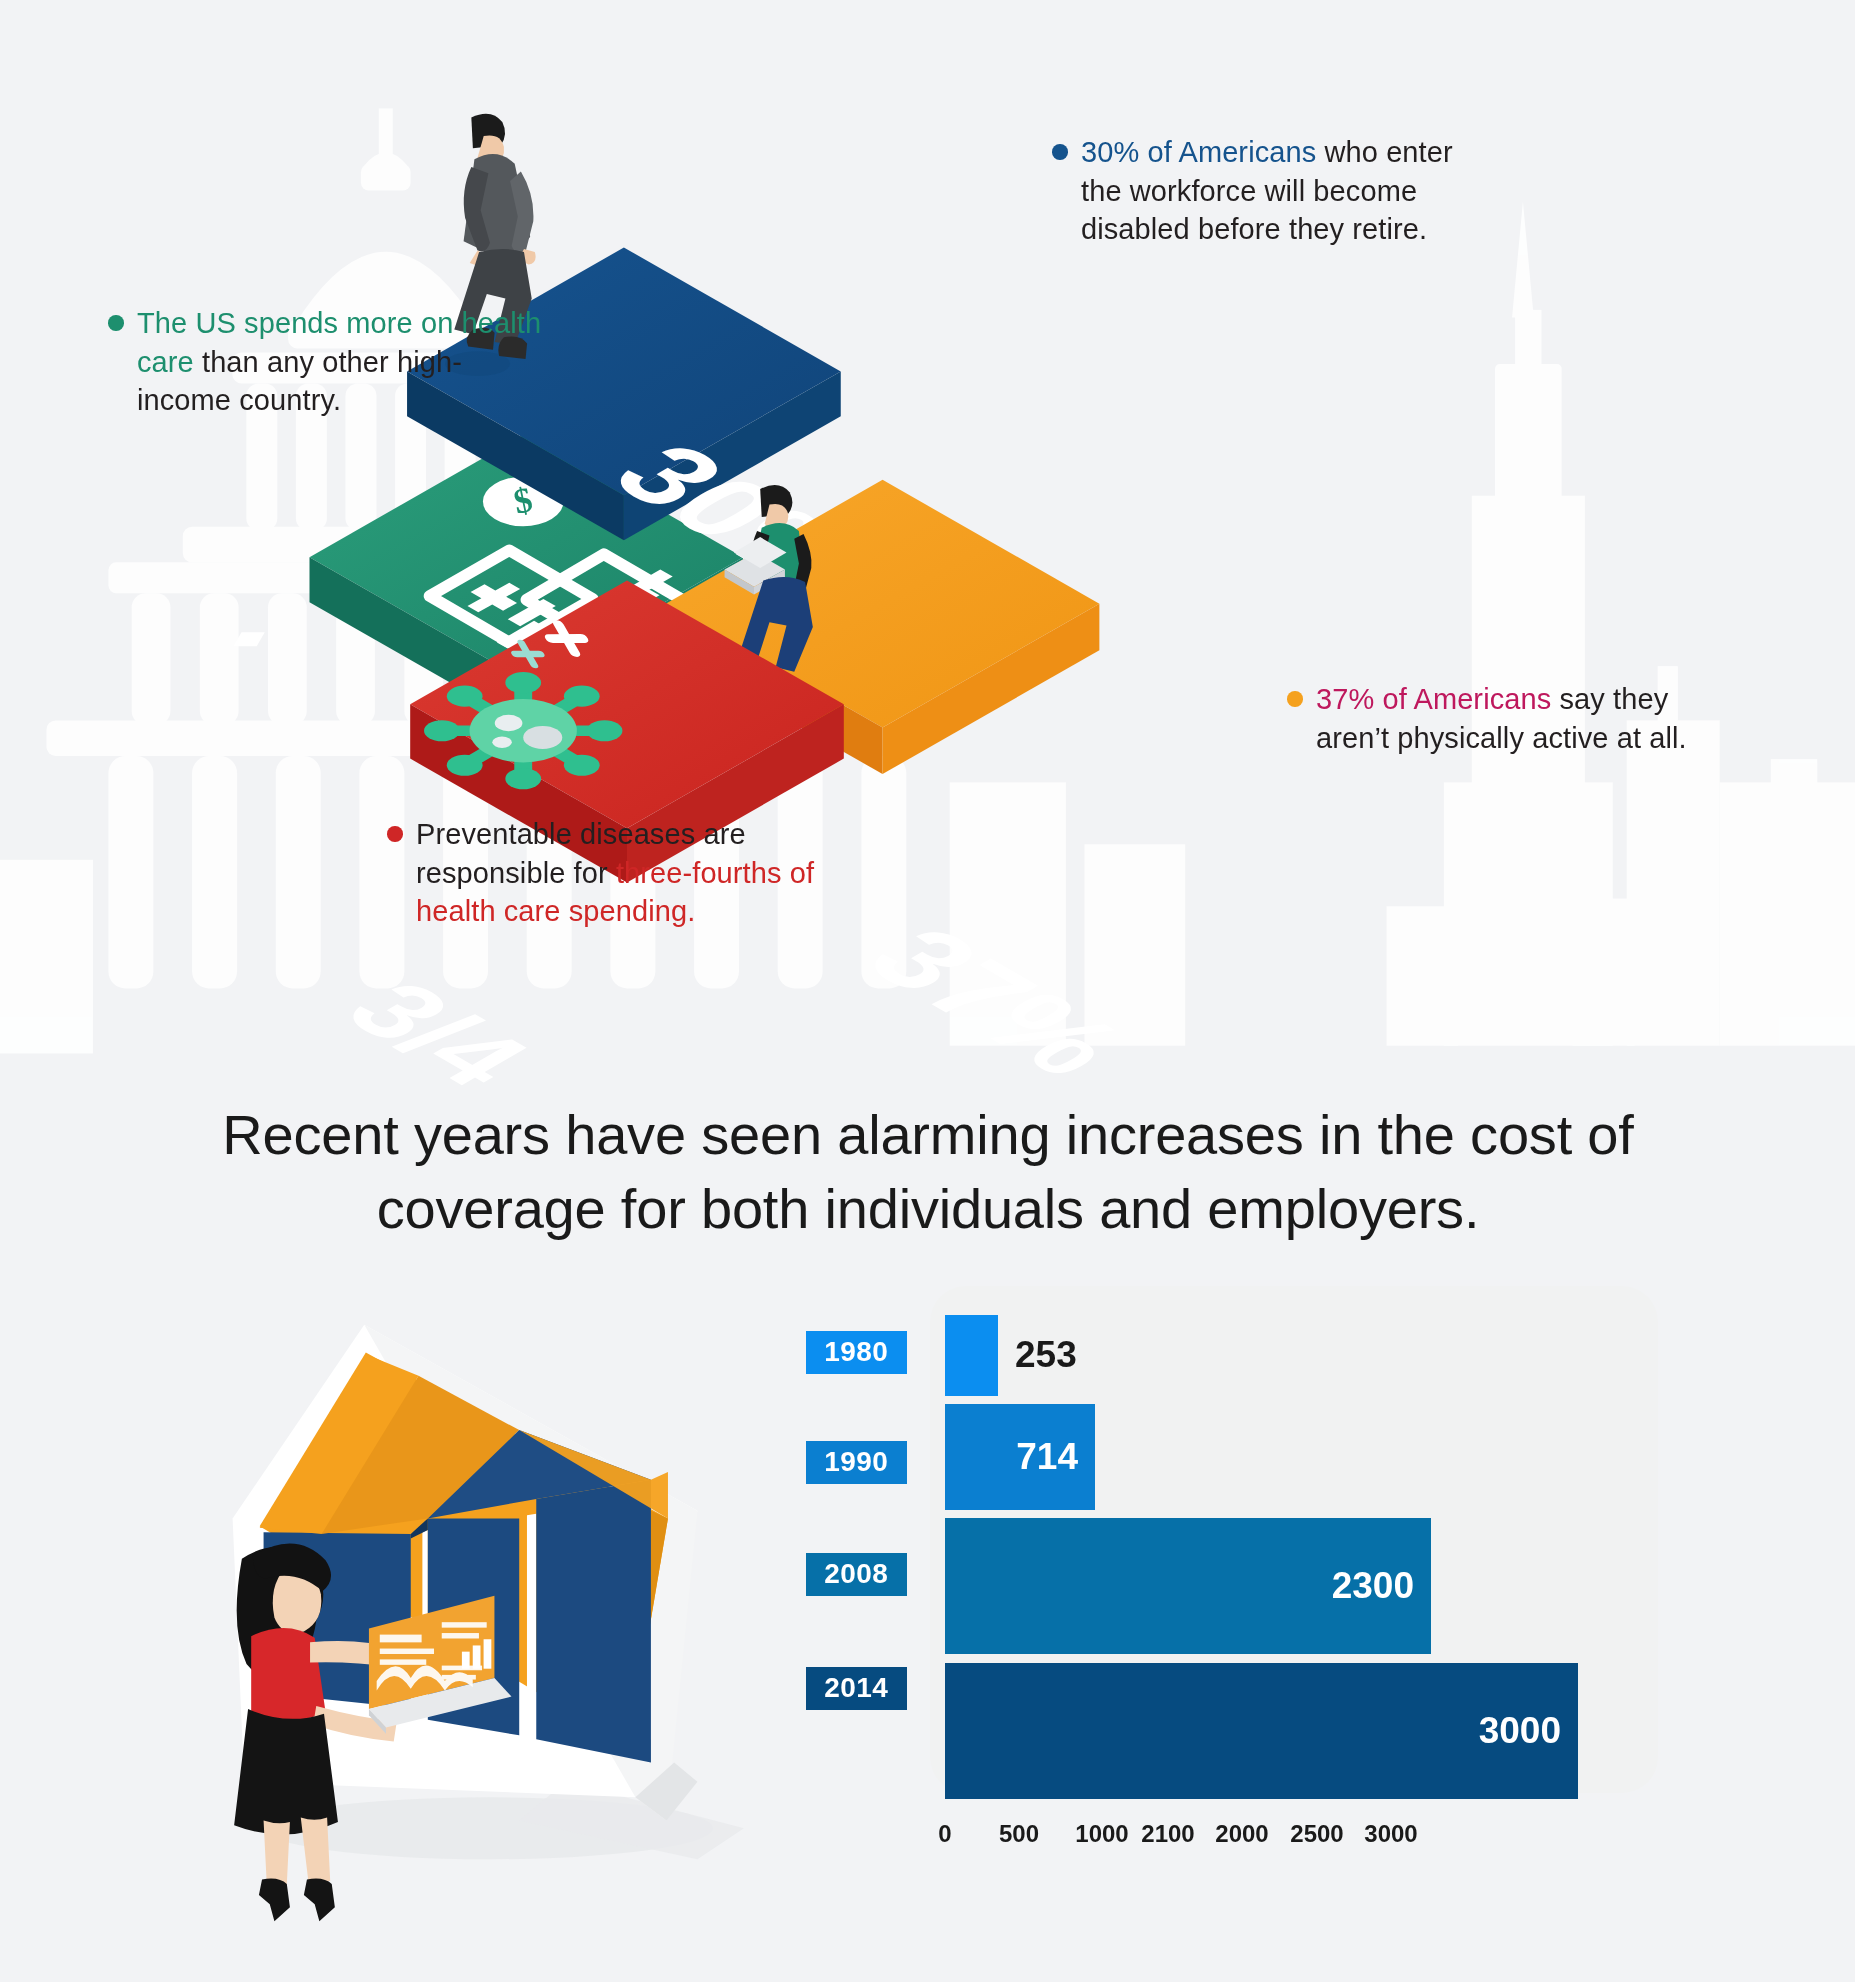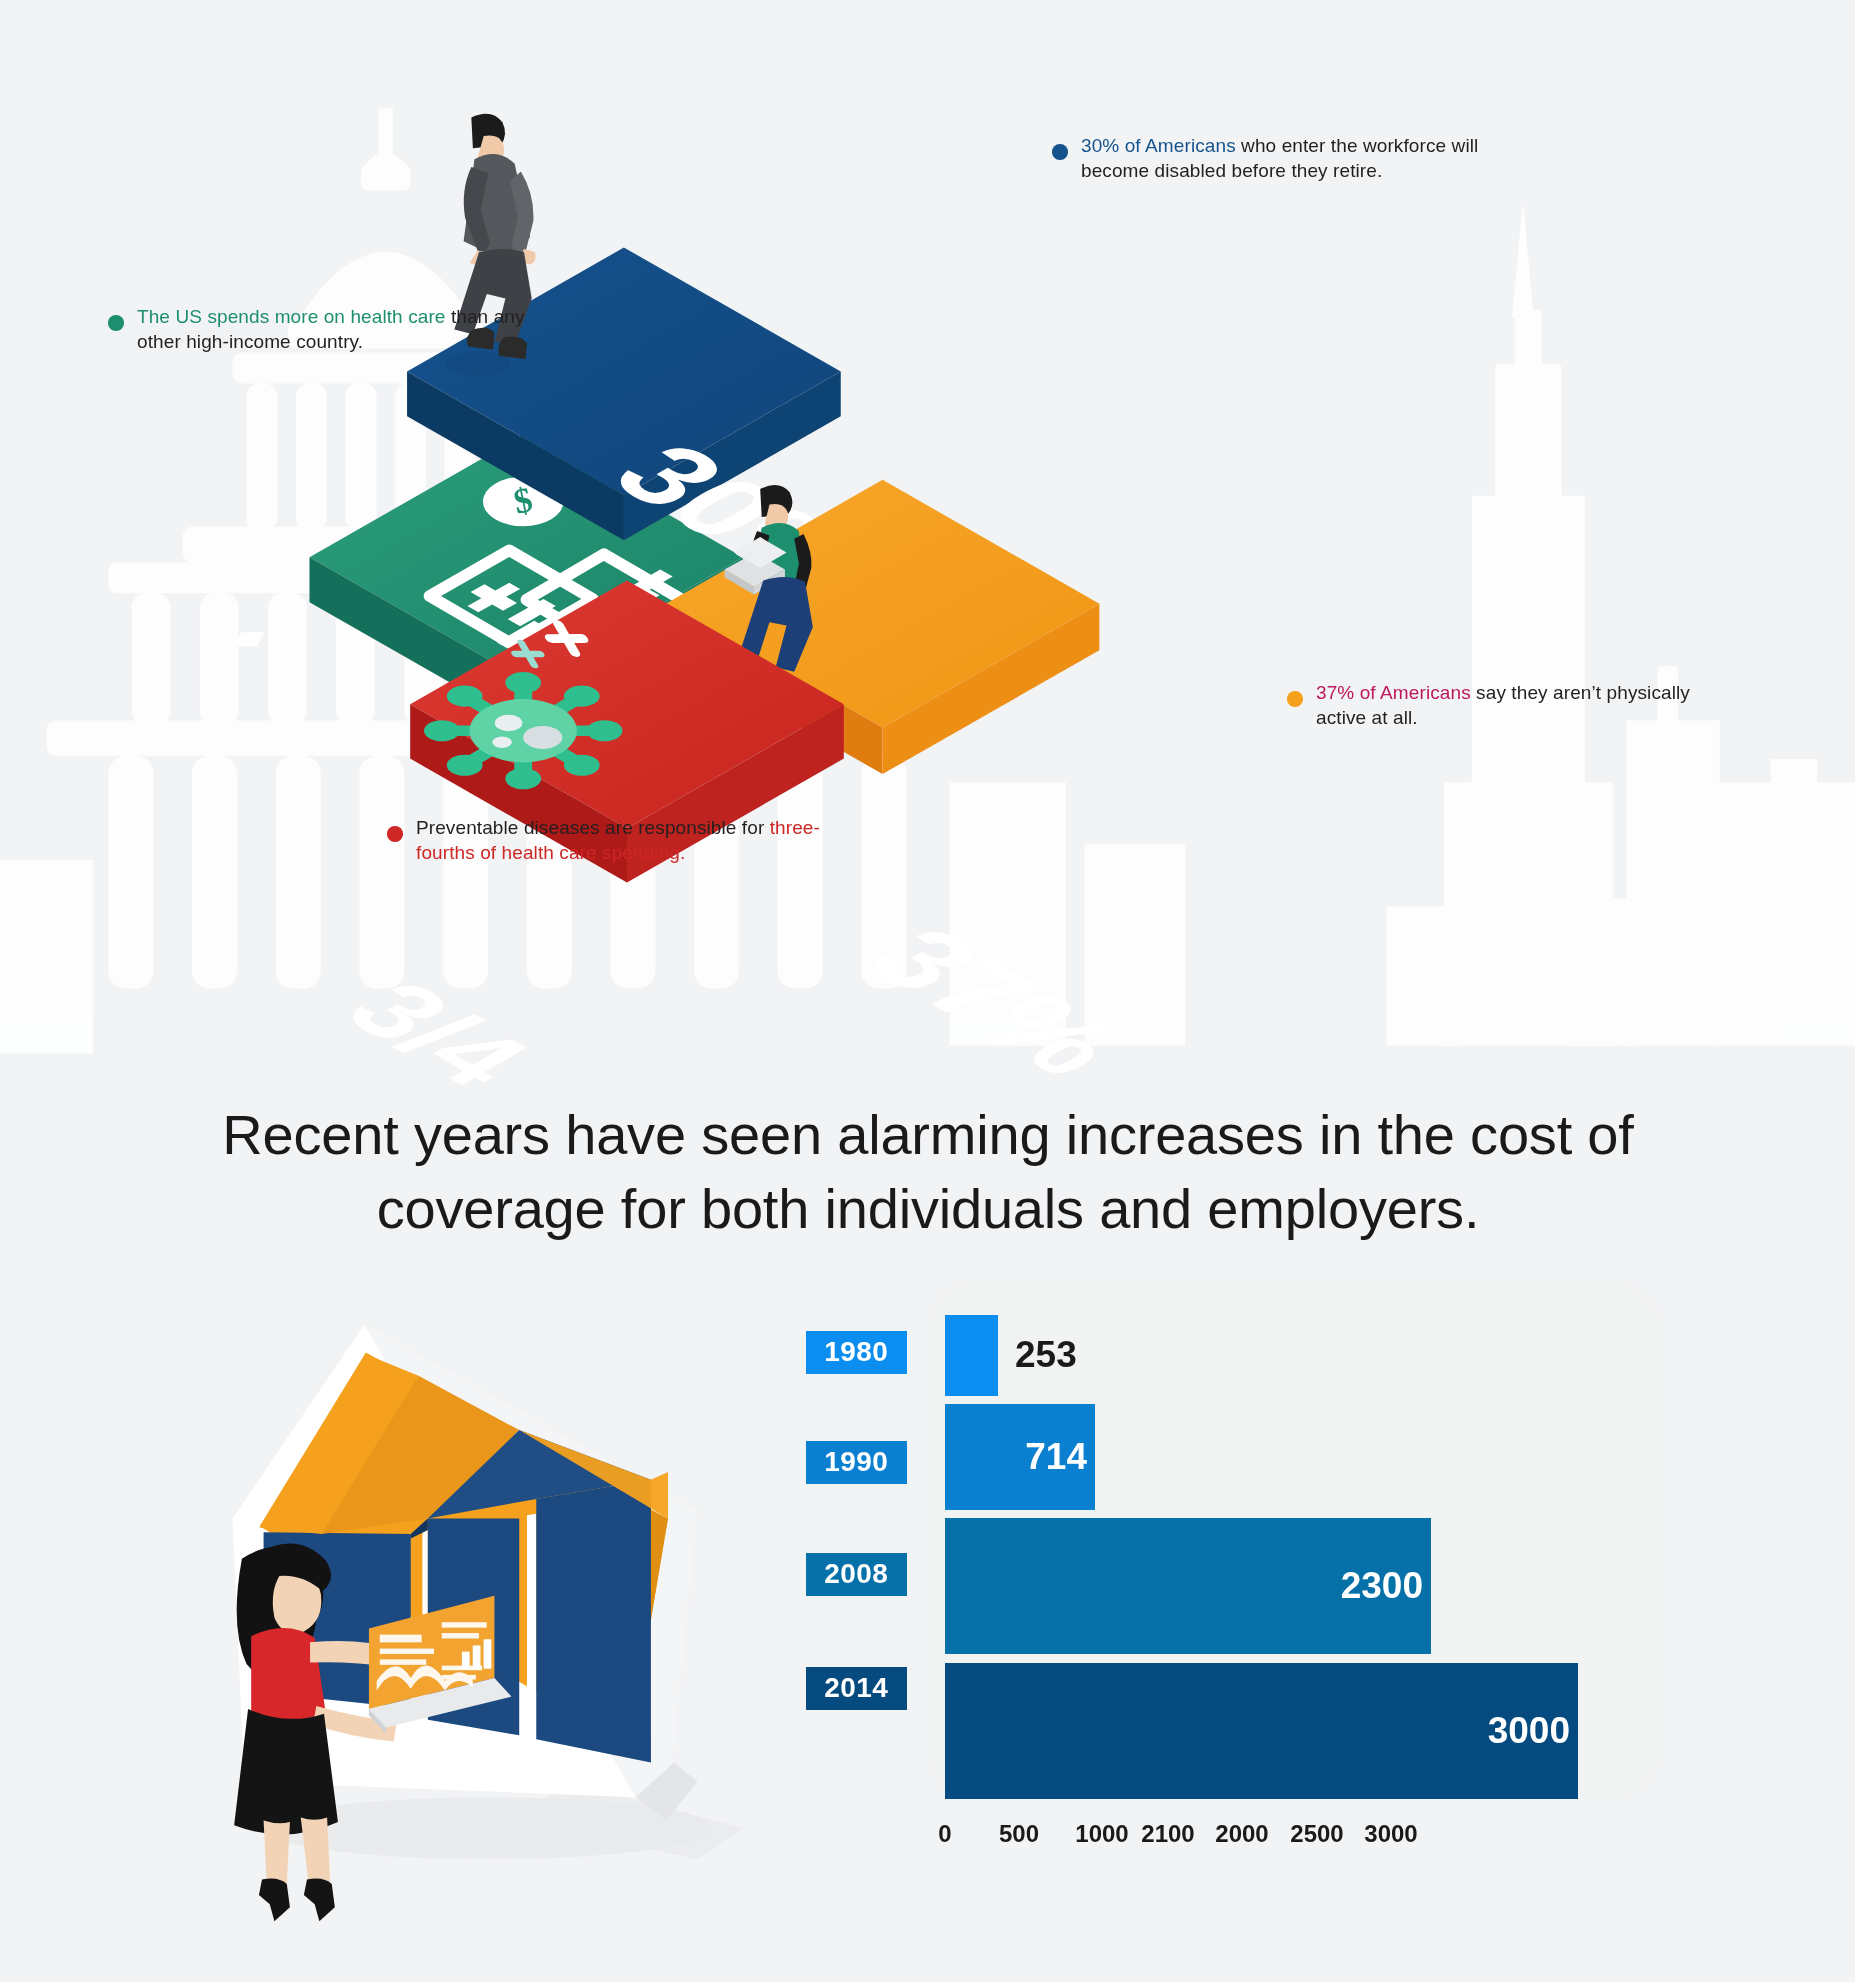--- a/index.html
+++ b/index.html
@@ -22,21 +22,21 @@
   #tile-svg { position:absolute; left:0; top:0; width:1270px; height:790px; overflow:visible; }
 
   
   .callout { position:absolute; }
   .callout .bullet {
     position:absolute; left:0; top:11px;
     width:15.5px; height:15.5px; border-radius:50%;
   }
   .callout .ctext {
     margin-left:29px;
-    font-size:19px;
+    font-size:29px;
     line-height:1.33;
     color:#231f20;
     letter-spacing:0.1px;
   }
   .callout .hl { font-weight:400; }
 
   #callout-green { left:108px; top:304px; width:434px; }
   #callout-green .bullet { background:#1d8f6e; }
   #callout-green .hl { color:#1d8f6e; }
 
@@ -91,21 +91,21 @@
   }
 
   .bar {
     position:absolute;
     left:147px;
     display:flex; align-items:center; justify-content:flex-end;
   }
   .bar .bar-value {
     font-size:37px;
     font-weight:700;
-    padding-right:8px;
+    padding-right:17px;
     white-space:nowrap;
   }
   .bar .bar-value.outside {
     position:absolute;
     left:100%;
     padding-right:0;
     padding-left:17px;
     color:#1a1a1a;
   }
 

